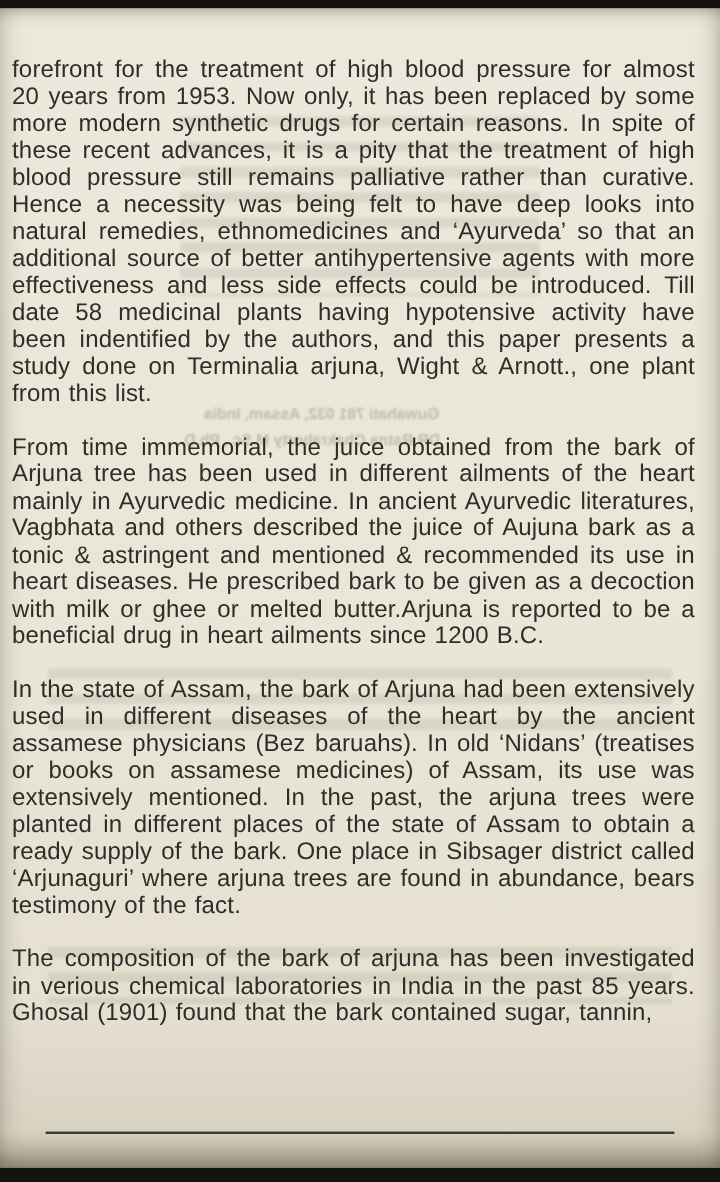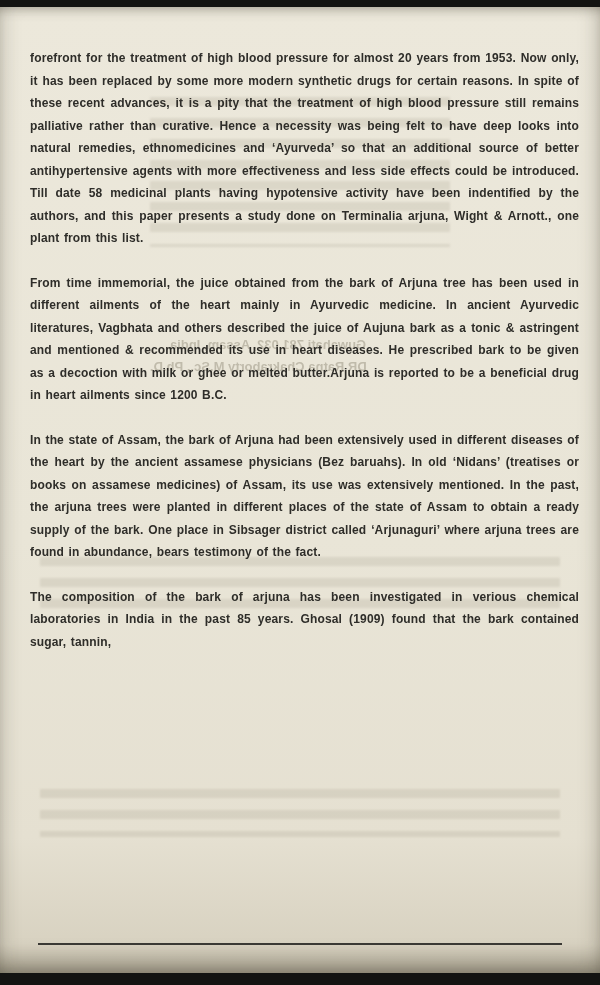--- a/index.html
+++ b/index.html
@@ -17,24 +17,24 @@
       linear-gradient(180deg,#ece8db 0%,#e9e5d7 55%,#e5e0d1 86%,#d8d2c1 97%,#b9b2a0 100%),
       #e9e5d7;
     box-shadow:
       inset 0 10px 14px -10px rgba(60,55,40,.45),
       inset 0 -20px 26px -16px rgba(60,55,40,.5),
       inset -14px 0 22px -14px rgba(60,55,40,.28),
       inset 14px 0 22px -14px rgba(60,55,40,.22);
   }
   .text-block{
     position:absolute;
-    left:30px;right:21px;top:40px;
+    left:10px;right:21px;top:40px;
     color:#2e2d29;
-    font-size:12px;
-    font-weight:700;
+    font-size:20px;
+    font-weight:400;
     line-height:22.5px;
     letter-spacing:.15px;
     word-spacing:1px;
     text-align:justify;
   }
   .text-block p{margin:0 0 22px 0;}
   .footer{
     position:absolute;
     left:0;right:0;bottom:22px;
     text-align:center;
@@ -82,21 +82,21 @@
     <div class="ghost-block" style="left:150px;top:90px;width:300px;height:150px;"></div>
     <div class="ghost" style="left:170px;top:330px;">Guwahati 781 032, Assam, India</div>
     <div class="ghost" style="left:150px;top:352px;">DR Ratna Chakraborty M.Sc., Ph.D.</div>
     <div class="ghost-block" style="left:40px;top:550px;width:520px;height:52px;"></div>
     <div class="ghost-block" style="left:40px;top:782px;width:520px;height:48px;"></div>
 
     <div class="text-block">
       <p>forefront for the treatment of high blood pressure for almost 20 years from 1953. Now only, it has been replaced by some more modern synthetic drugs for certain reasons. In spite of these recent advances, it is a pity that the treatment of high blood pressure still remains palliative rather than curative. Hence a necessity was being felt to have deep looks into natural remedies, ethnomedicines and ‘Ayurveda’ so that an additional source of better antihypertensive agents with more effectiveness and less side effects could be introduced. Till date 58 medicinal plants having hypotensive activity have been indentified by the authors, and this paper presents a study done on Terminalia arjuna, Wight &amp; Arnott., one plant from this list.</p>
       <p>From time immemorial, the juice obtained from the bark of Arjuna tree has been used in different ailments of the heart mainly in Ayurvedic medicine. In ancient Ayurvedic literatures, Vagbhata and others described the juice of Aujuna bark as a tonic &amp; astringent and mentioned &amp; recommended its use in heart diseases. He prescribed bark to be given as a decoction with milk or ghee or melted butter.Arjuna is reported to be a beneficial drug in heart ailments since 1200 B.C.</p>
       <p>In the state of Assam, the bark of Arjuna had been extensively used in different diseases of the heart by the ancient assamese physicians (Bez baruahs). In old ‘Nidans’ (treatises or books on assamese medicines) of Assam, its use was extensively mentioned. In the past, the arjuna trees were planted in different places of the state of Assam to obtain a ready supply of the bark. One place in Sibsager district called ‘Arjunaguri’ where arjuna trees are found in abundance, bears testimony of the fact.</p>
-      <p>The composition of the bark of arjuna has been investigated in verious chemical laboratories in India in the past 85 years. Ghosal (1909) found that the bark contained sugar, tannin,</p>
+      <p>The composition of the bark of arjuna has been investigated in verious chemical laboratories in India in the past 85 years. Ghosal (1901) found that the bark contained sugar, tannin,</p>
     </div>
 
     <div class="footer">
       <div class="rule"></div>
     </div>
 
   </div>
 </div>
 
 </body></html>

